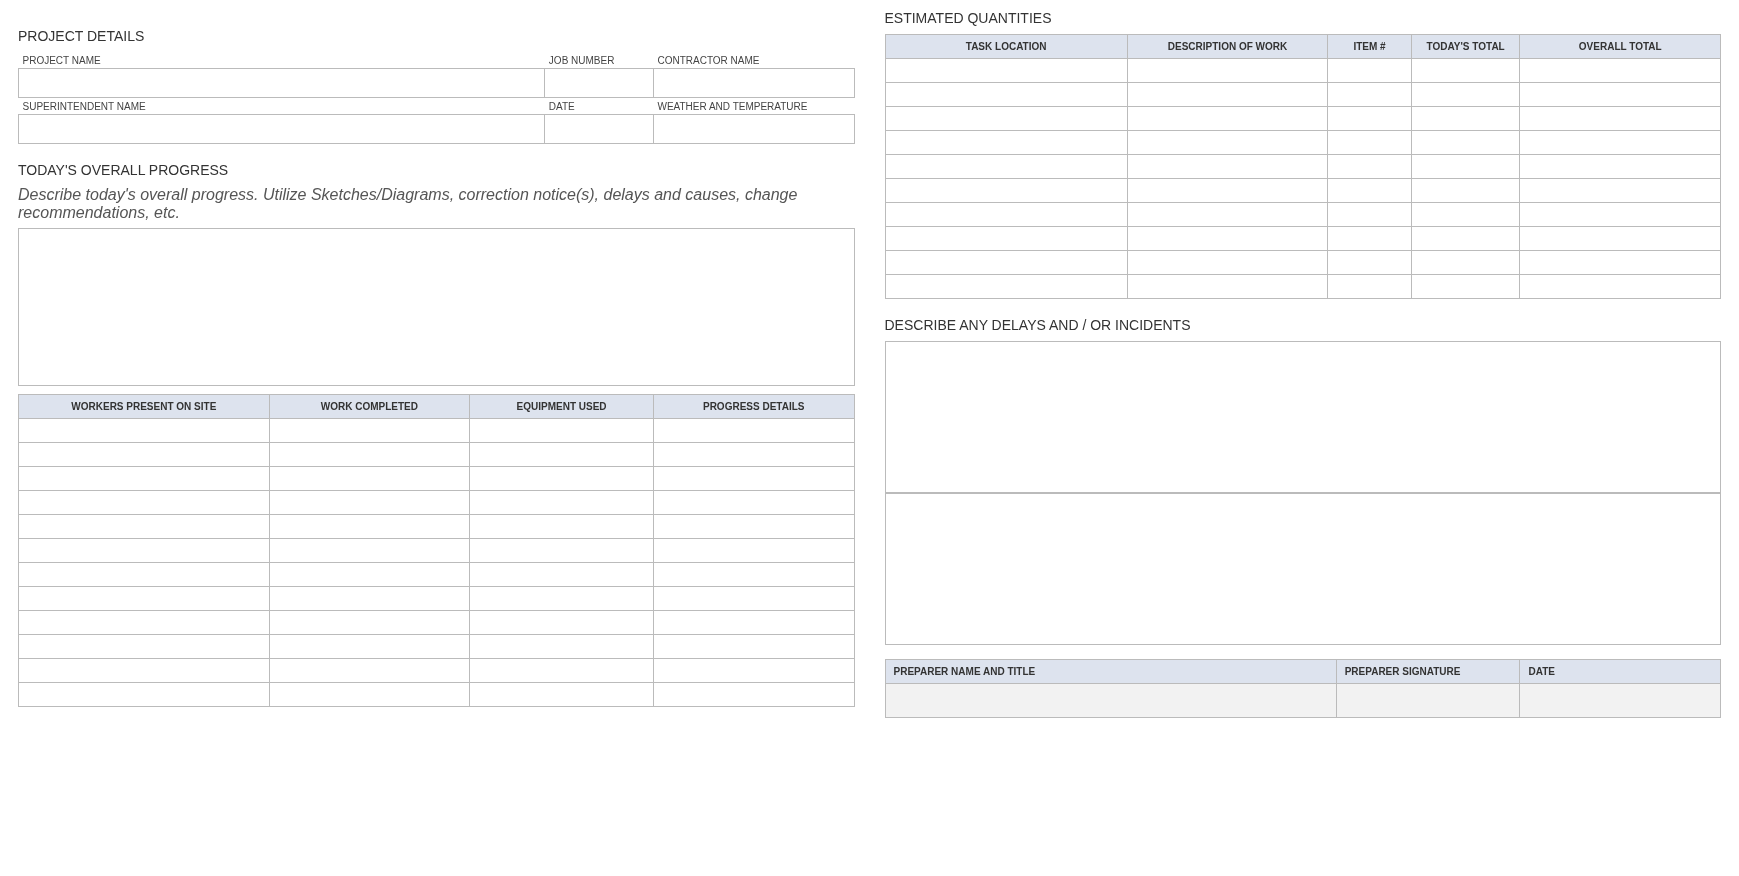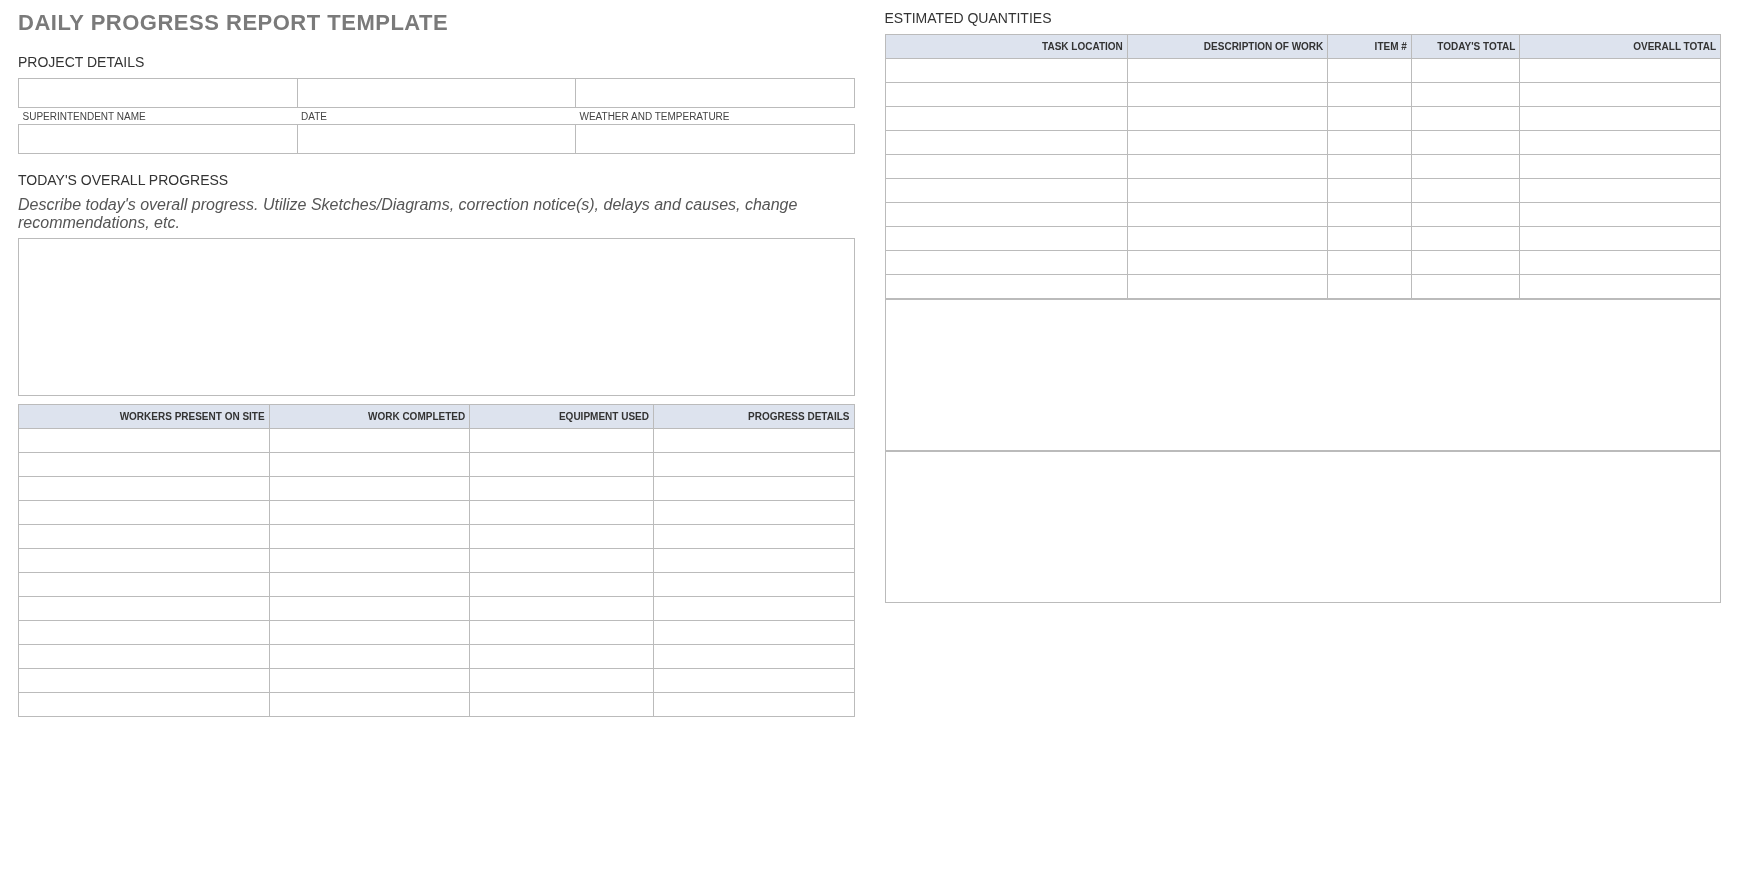--- a/index.html
+++ b/index.html
@@ -86,21 +86,21 @@
 .data-table {
   width: 100%;
   border-collapse: collapse;
   margin-top: 4px;
 }
 .data-table th {
   background: #dde3ee;
   border: 1px solid #bbb;
   font-size: 10px;
   font-weight: bold;
-  text-align: right;
+  text-align: center;
   padding: 6px 4px;
   text-transform: uppercase;
   color: #333;
 }
 .data-table td {
   border: 1px solid #bbb;
   height: 24px;
   padding: 2px 6px;
   font-size: 11px;
   background: #fff;
@@ -127,26 +127,36 @@
   background: #f2f2f2;
   height: 34px;
 }
 </style>
 </head>
 <body>
 
 <div class="page">
 
   <div class="col">
-    <h1 class="main-title">DAILY PROGRESS REPORT TEMPLATE</h1>
 
     <h2 class="sect-title">PROJECT DETAILS</h2>
 
     <table class="pd-grid">
       <tbody>
+          <tr>
+        <td class="noborder" style="width:63%">
+              <span class="pd-label">PROJECT NAME</span>
+            </td>
+        <td class="noborder" style="width:13%">
+              <span class="pd-label">JOB NUMBER</span>
+            </td>
+        <td class="noborder" style="width:24%">
+              <span class="pd-label">CONTRACTOR NAME</span>
+            </td>
+      </tr>
       <tr>
         <td><input class="pd-input" value="" style=""></td>
         <td><input class="pd-input" value="" style=""></td>
         <td><input class="pd-input" value="" style=""></td>
       </tr>
       <tr>
         <td class="noborder">
               <span class="pd-label">SUPERINTENDENT NAME</span>
             </td>
         <td class="noborder">
@@ -334,19 +344,36 @@
           <tr>
             <td></td>
             <td></td>
             <td></td>
             <td></td>
             <td></td>
           </tr>
         </tbody>
     </table>
 
+    <h2 class="sect-title">DESCRIBE ANY DELAYS AND / OR INCIDENTS</h2>
     <textarea class="big-box" style="height: 152px;"></textarea>
 
     <textarea class="big-box" style="height: 152px;"></textarea>
 
+    <table class="prep-table">
+      <thead>
+        <tr>
+          <th style="width:54%">PREPARER NAME AND TITLE</th>
+          <th style="width:22%">PREPARER SIGNATURE</th>
+          <th style="width:24%">DATE</th>
+        </tr>
+      </thead>
+      <tbody>
+        <tr>
+          <td></td>
+          <td></td>
+          <td></td>
+        </tr>
+      </tbody>
+    </table>
   </div>
 
 </div>
 
 </body></html>

